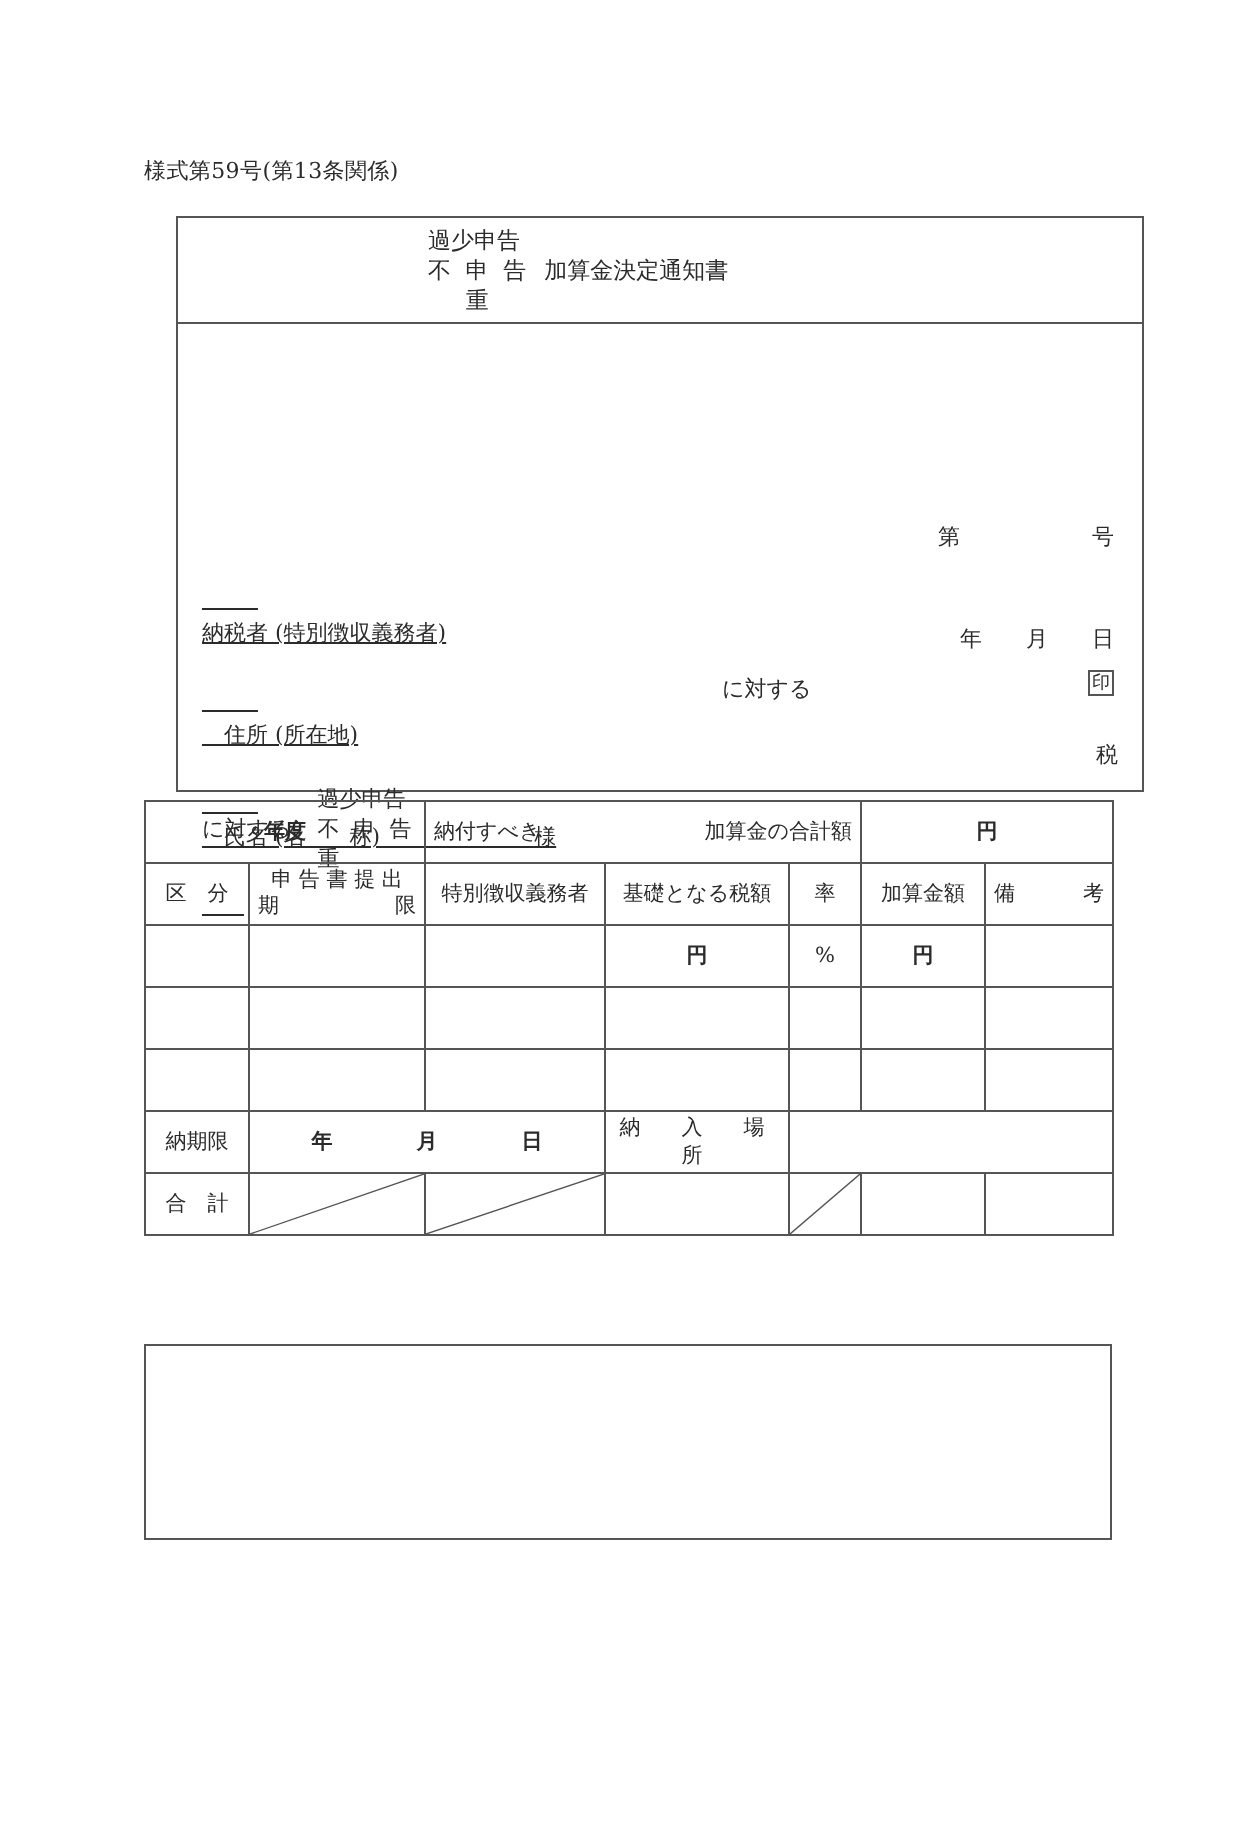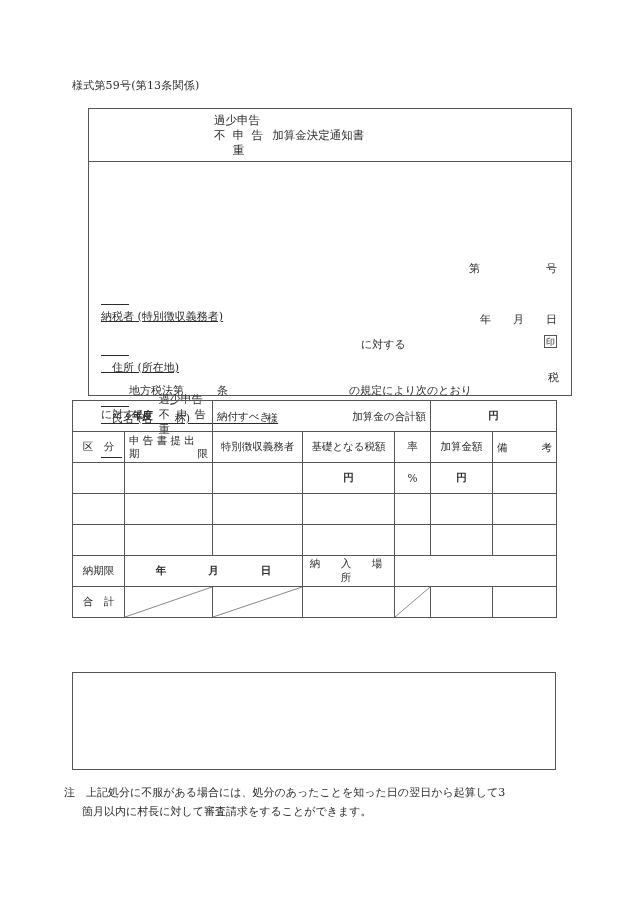--- a/index.html
+++ b/index.html
@@ -178,21 +178,21 @@
   }
   .c-center { text-align: center; }
   .c-right  { text-align: center; font-weight: bold; }
 
   .spaced2 { letter-spacing: 5px; padding-left: 5px; }
   .just-row {
     display: flex;
     justify-content: space-between;
     line-height: 13px;
   }
-  .two-line { line-height: 13px; }
+  .two-line { line-height: 13px; text-align: center; }
 
   .diag {
     position: absolute;
     left: 0; top: 0;
     width: 100%; height: 100%;
     pointer-events: none;
   }
 
   .blankbox {
     position: absolute;
@@ -246,21 +246,20 @@
       <div class="addressee">
         <div>納税者 (特別徴収義務者)</div>
         <div>　住所 (所在地)</div>
         <div>　氏名 (名　　称)　　　　　　　様</div>
       </div>
 
       <div class="signer">に対する</div>
       <div class="seal">印</div>
 
       <div class="clause-line">
-        <span>地方税法第　　　条　　　　　　　　　　　の規定により次のとおり</span>
         <span class="tax-right">税</span>
       </div>
 
       <div class="stack-sentence">
         <span class="lead">に対する　</span>
         <span class="midstack">
           <span>過少申告</span>
           <span>不  申  告</span>
           <span>重</span>
         </span>
@@ -369,18 +368,14 @@
         </svg>
       </td>
       <td></td>
       <td></td>
     </tr>
   </tbody>
     </table>
 
   <div class="blankbox"></div>
 
-  <div class="note">
-    <div class="l1">注　上記処分に不服がある場合には、処分のあったことを知った日の翌日から起算して3</div>
-    <div class="l2">箇月以内に村長に対して審査請求をすることができます。</div>
-  </div>
 
 </div>
 
 </body></html>

